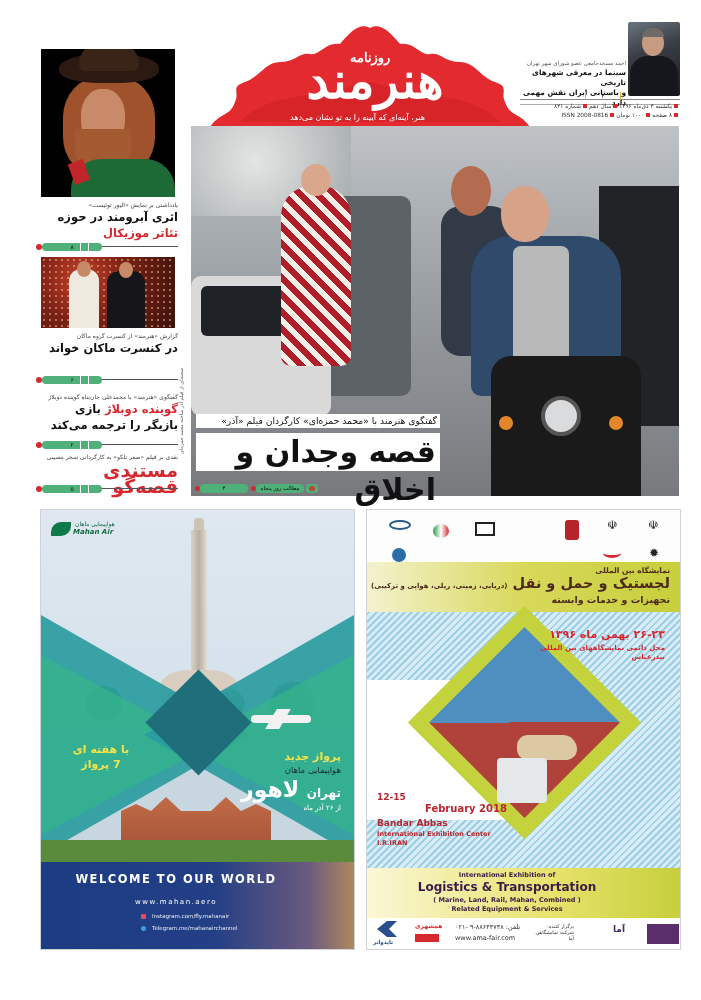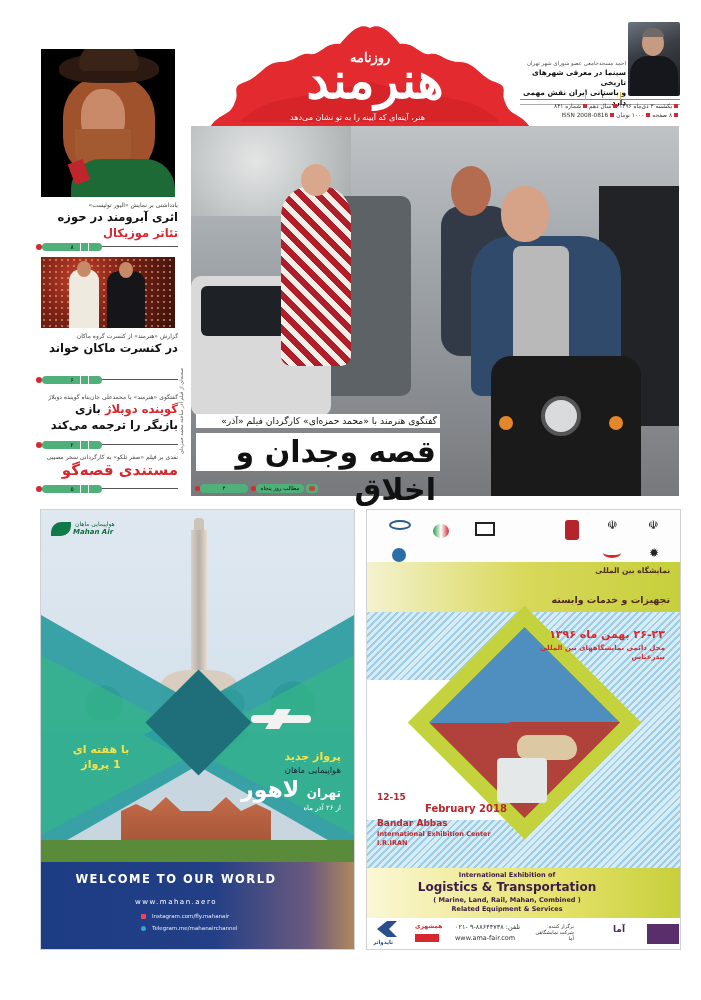--- a/index.html
+++ b/index.html
@@ -225,21 +225,21 @@
   <div><span class="red">گوینده دوبلاژ</span> <span>بازی</span></div>
   <div>بازیگر را ترجمه می‌کند</div>
 </div>
 <div class="abs pagebar" style="top:441px;">
   <div class="line"></div>
     <div class="dot"></div>
   <div class="pill"><span>۲</span><i style="left:38px"></i><i style="left:46px"></i></div>
 </div>
 
 <div class="abs lc-kicker" style="top:453px;" dir="rtl">نقدی بر فیلم «صفر تلکو» به کارگردانی سحر مصیبی</div>
-<div class="abs lc-head red" style="top:462px; font-size:15px;" dir="rtl">مستندی قصه‌گو</div>
+<div class="abs lc-head red" style="top:462px; font-size:19px;" dir="rtl">مستندی قصه‌گو</div>
 <div class="abs pagebar" style="top:485px;">
   <div class="line"></div>
     <div class="dot"></div>
   <div class="pill"><span>۵</span><i style="left:38px"></i><i style="left:46px"></i></div>
 </div>
 
 <div class="abs vert-caption" dir="rtl">صحنه‌ای از فیلم آذر ساخته محمد حمزه‌ای</div>
 
 <div class="abs main-photo">
   <div class="mp-tree"></div>
@@ -285,21 +285,21 @@
     <div class="tower-base"></div>
   <div class="trees"></div>
   <div class="tri-left"></div>
     <div class="tri-left2"></div>
   <div class="tri-right"></div>
     <div class="tri-right2"></div>
   <div class="diamond"></div>
   <div class="plane"></div>
   <div class="ad-l-t1" dir="rtl">
     <div>با هفته ای</div>
-    <div>1 پرواز</div>
+    <div>7 پرواز</div>
   </div>
   <div class="ad-l-t2" dir="rtl">پرواز جدید</div>
   <div class="ad-l-t3" dir="rtl">هواپیمایی ماهان</div>
   <div class="ad-l-t4" dir="rtl">
     <span style="font-size:12px;">تهران</span> <span>لاهور</span>
   </div>
   <div class="ad-l-t5" dir="rtl">از ۲۶ آذر ماه</div>
   <div class="palace"></div>
   <div class="grass"></div>
   <div class="ad-blue"></div>
@@ -315,20 +315,21 @@
   <div class="logo" style="left:66px; top:14px; width:16px; height:14px; background: linear-gradient(90deg,#2e9a4a,#fff,#d7282f); border-radius:50%;"></div>
   <div class="logo" style="left:108px; top:12px; width:20px; height:14px; border:2px solid #222;"></div>
   <div class="logo" style="left:198px; top:10px; width:14px; height:20px; background:#b5242a; border-radius:3px;"></div>
   <div class="logo" style="left:240px; top:8px; width:10px; height:14px; color:#222; font-size:12px;">☫</div>
   <div class="logo" style="left:281px; top:8px; width:10px; height:14px; color:#222; font-size:12px;">☫</div>
   <div class="logo" style="left:236px; top:38px; width:18px; height:10px; border-bottom:3px solid #d7282f; border-radius:0 0 50% 50%;"></div>
   <div class="logo" style="left:282px; top:36px; width:14px; height:14px; color:#222; font-size:12px;">✹</div>
 
   <div class="ar-yellow"></div>
   <div class="ar-t1" dir="rtl">نمایشگاه بین المللی</div>
+  <div class="ar-t2" dir="rtl"><span>لجستیک و حمل و نقل</span> <small>(دریایی، زمینی، ریلی، هوایی و ترکیبی)</small></div>
   <div class="ar-t3" dir="rtl">تجهیزات و خدمات وابسته</div>
 
   <div class="ar-mapbg"></div>
   <div class="ar-white"></div>
   <div class="ar-diamond"></div>
   <div class="ar-diamond-in"></div>
   <div class="ar-plane"></div>
   <div class="ar-truck"></div>
   <div class="ar-date-fa" dir="rtl">۲۶-۲۳ بهمن ماه ۱۳۹۶</div>
   <div class="ar-loc1" dir="rtl">محل دائمی نمایشگاههای بین المللی</div>

